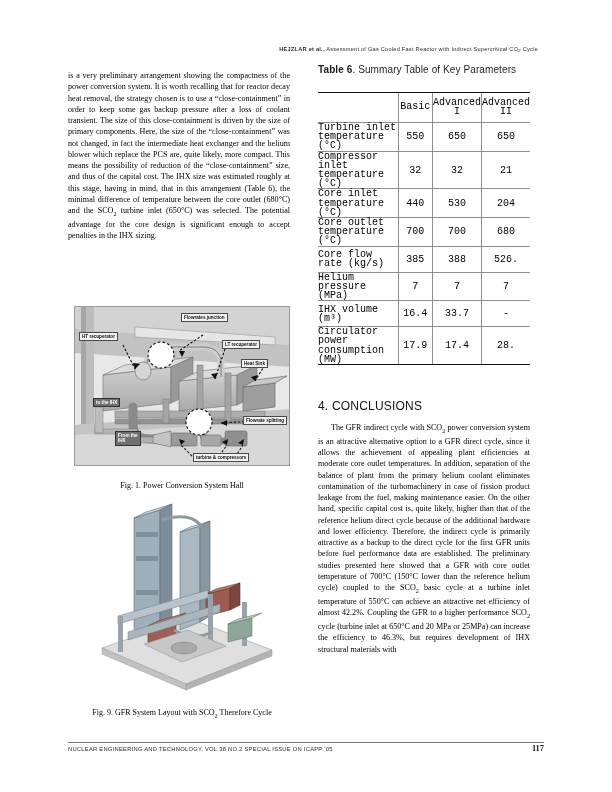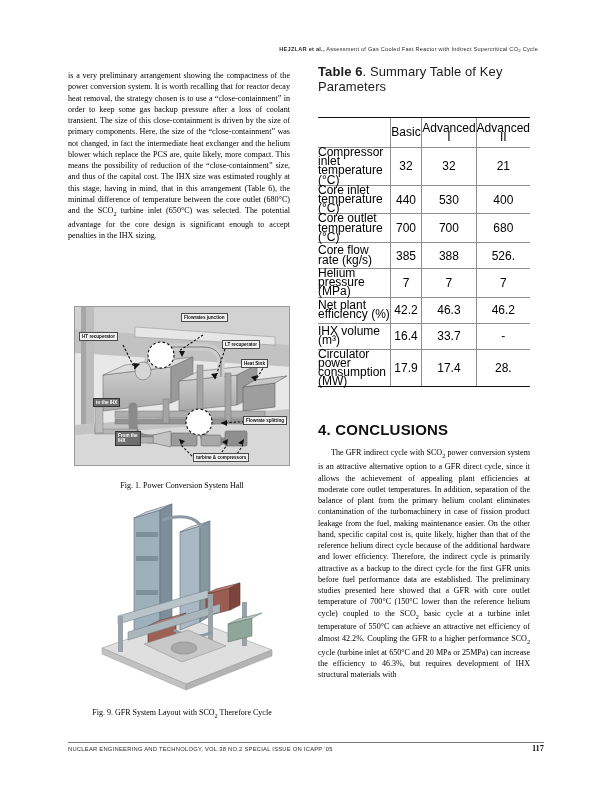--- a/index.html
+++ b/index.html
@@ -57,47 +57,47 @@
   
   #fig9-box {
     left:88px; top:498px; width:188px; height:198px;
     background:#ffffff; overflow:hidden;
   }
   #fig9-cap { left:64px; top:708px; width:236px; }
 
   
   .tbl-title {
     font-family:"Liberation Sans", sans-serif;
-    font-size:13px; color:#1d1d1d; margin-bottom:23px;
+    font-size:10px; color:#1d1d1d; margin-bottom:17px;
     letter-spacing:0.1px;
   }
   .tbl-title b { font-weight:700; }
   table.keyparams {
     border-collapse:collapse; width:212px;
-    font-family:Liberation Sans, sans-serif;
-    font-size:12px;
+    font-family:Liberation Mono, monospace;
+    font-size:10px;
   }
   table.keyparams th, table.keyparams td {
     padding:0; margin:0; vertical-align:middle;
   }
   table.keyparams thead th {
     font-weight:400; text-align:center; height:30px; line-height:8.6px;
   }
   table.keyparams tbody td { height:26px; }
   td.param { text-align:left; padding-left:5px; padding-right:3px; line-height:9.2px; }
   td.val   { text-align:center; }
   .rule-top    { border-top:1.4px solid #111; }
   .rule-bottom { border-bottom:1.4px solid #111; }
   .rule-light  { border-bottom:0.8px solid #8e8e8e; }
   .vline { border-left:0.8px solid #8e8e8e; }
 
   
   h2.sect {
     font-family:"Liberation Sans", sans-serif;
-    font-size:15px; font-weight:700; letter-spacing:0.2px;
+    font-size:12px; font-weight:400; letter-spacing:0.2px;
     margin:0 0 9px 0; color:#111;
   }
 
   
   .footer-rule {
     position:absolute; left:68px; top:742px; width:476px;
     border-top:0.8px solid #777;
   }
   .footer-left {
     position:absolute; left:68px; top:746px;
@@ -287,36 +287,44 @@
             <span>I</span>
           </th>
           <th class="rule-top rule-light vline" style="width:39px;">
             <span>Advanced</span><br>
             <span>II</span>
           </th>
         </tr>
       </thead>
       <tbody>
 
+        <tr>
+          <td class="param rule-light">
+            <span>Turbine inlet</span><br><span>temperature (°C)</span>
+          </td>
+          <td class="val rule-light vline">550</td>
+          <td class="val rule-light vline">650</td>
+          <td class="val rule-light vline">650</td>
+        </tr>
 
         <tr>
           <td class="param rule-light">
             <span>Compressor inlet</span><br><span>temperature (°C)</span>
           </td>
           <td class="val rule-light vline">32</td>
           <td class="val rule-light vline">32</td>
           <td class="val rule-light vline">21</td>
         </tr>
 
 
         <tr>
           <td class="param rule-light">Core inlet temperature (°C)</td>
           <td class="val rule-light vline">440</td>
           <td class="val rule-light vline">530</td>
-          <td class="val rule-light vline">400</td>
+          <td class="val rule-light vline">204</td>
         </tr>
 
         <tr>
           <td class="param rule-light">Core outlet temperature (°C)</td>
           <td class="val rule-light vline">700</td>
           <td class="val rule-light vline">700</td>
           <td class="val rule-light vline">680</td>
         </tr>
 
         <tr>
@@ -326,26 +334,20 @@
           <td class="val rule-light vline">526.</td>
         </tr>
 
         <tr>
           <td class="param rule-light">Helium pressure (MPa)</td>
           <td class="val rule-light vline">7</td>
           <td class="val rule-light vline">7</td>
           <td class="val rule-light vline">7</td>
         </tr>
 
-        <tr>
-          <td class="param rule-light">Net plant efficiency (%)</td>
-          <td class="val rule-light vline">42.2</td>
-          <td class="val rule-light vline">46.3</td>
-          <td class="val rule-light vline">46.2</td>
-        </tr>
 
         <tr>
           <td class="param rule-light">IHX volume (m³)</td>
           <td class="val rule-light vline">16.4</td>
           <td class="val rule-light vline">33.7</td>
           <td class="val rule-light vline">-</td>
         </tr>
 
         <tr>
           <td class="param rule-bottom">

